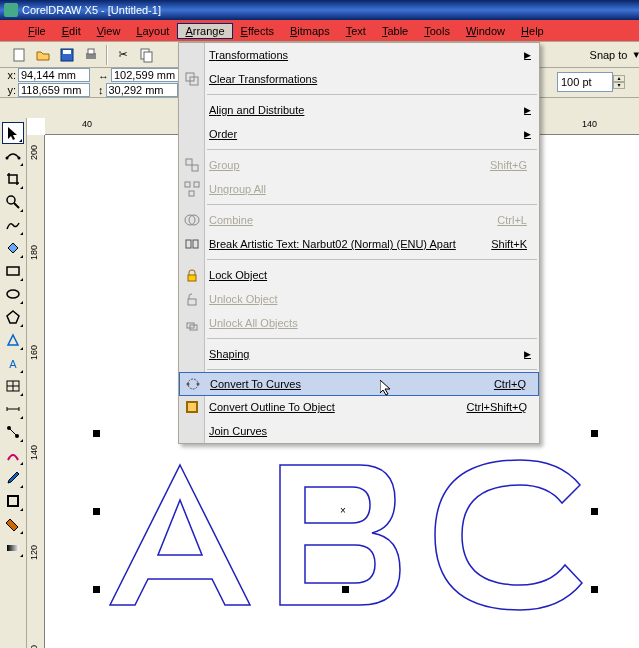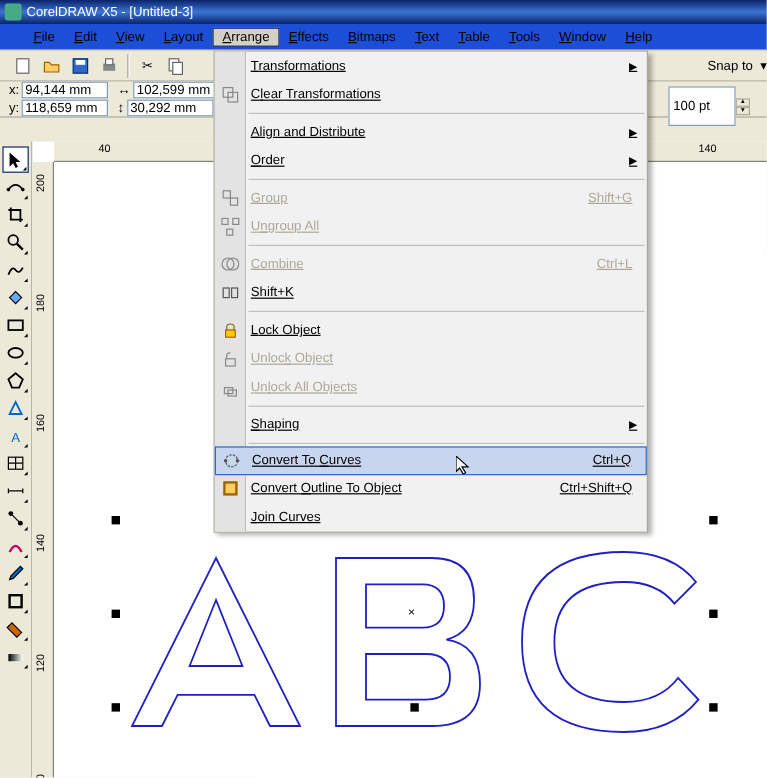--- a/index.html
+++ b/index.html
@@ -1,34 +1,34 @@
 <!DOCTYPE html>
 <html><head>
 <meta charset="utf-8">
 <style>
 * { margin: 0; padding: 0; box-sizing: border-box; font-family: Tahoma, sans-serif; font-size: 11px; }
 body { background: #ece9d8; width: 639px; height: 648px; overflow: hidden; position: relative; }
 .titlebar { background: linear-gradient(to bottom, #0a246a 0%, #3c74d4 50%, #0a246a 100%); color: white; height: 20px; display: flex; align-items: center; padding-left: 4px; }
 .titlebar-icon { width: 14px; height: 14px; background: #4a8; margin-right: 4px; border-radius: 2px; }
-.menubar { background: #1d4ed8; height: 22px; display: flex; align-items: center; padding-left: 20px; border-bottom: 1px solid #aca899; }
+.menubar { background: #ef4444; height: 22px; display: flex; align-items: center; padding-left: 20px; border-bottom: 1px solid #aca899; }
 .menu-item { padding: 2px 8px; cursor: pointer; }
 .menu-item u { text-decoration: underline; }
 .menu-item.active { background: #d4d0c8; border: 1px solid #0a246a; padding: 1px 7px; }
 .toolbar1 { background: #ece9d8; height: 26px; display: flex; align-items: center; border-bottom: 1px solid #aca899; padding-left: 8px; gap: 2px; }
 .toolbar2 { background: #ece9d8; height: 30px; display: flex; align-items: center; border-bottom: 1px solid #aca899; padding-left: 4px; gap: 8px; position: relative; }
 .tb-btn { width: 22px; height: 22px; display: inline-flex; align-items: center; justify-content: center; cursor: pointer; }
 .tb-sep { width: 2px; height: 20px; border-left: 1px solid #aca899; border-right: 1px solid #fff; margin: 0 2px; }
 .coord-box { display: flex; flex-direction: column; gap: 1px; }
 .coord-row { display: flex; align-items: center; gap: 2px; }
 .coord-label { width: 12px; text-align: right; }
 .coord-input { width: 72px; height: 14px; background: white; border: 1px solid #7f9db9; padding: 0 2px; font-size: 11px; }
 .spinner { width: 11px; display: flex; flex-direction: column; }
 .spin-up,.spin-down { height: 7px; background: #ece9d8; border: 1px solid #aca899; font-size: 6px; line-height: 5px; text-align: center; }
 .snapto { font-size: 11px; padding: 2px 4px; }
-.ptbox { background: white; border: 1px solid #7f9db9; width: 56px; height: 33px; display: flex; align-items: center; padding: 0 3px; }
+.ptbox { background: white; border: 1px solid #7f9db9; width: 56px; height: 20px; display: flex; align-items: center; padding: 0 3px; }
 .ptspin { width: 12px; display: flex; flex-direction: column; }
 .toolbox { position: absolute; left: 0; top: 118px; width: 27px; background: #ece9d8; border-right: 1px solid #aca899; height: 530px; display: flex; flex-direction: column; gap: 1px; padding-top: 4px; align-items: center; }
 .tool { width: 22px; height: 22px; display: flex; align-items: center; justify-content: center; cursor: pointer; position: relative; }
 .tool.selected { background: #fff; border: 1px solid #0a246a; }
 .tool-fly { position: absolute; right: 1px; bottom: 1px; width: 0; height: 0; border-left: 3px solid transparent; border-bottom: 3px solid #000; }
 .canvas-area { position: absolute; left: 27px; top: 118px; right: 0; bottom: 0; background: #fff; }
 .ruler-h { position: absolute; left: 18px; top: 0; right: 0; height: 17px; background: #ece9d8; border-bottom: 1px solid #808080; }
 .ruler-v { position: absolute; left: 0; top: 17px; width: 18px; bottom: 0; background: #ece9d8; border-right: 1px solid #808080; }
 .ruler-tick { position: absolute; font-size: 9px; }
 .ruler-h .ruler-tick { top: 1px; }
@@ -49,21 +49,21 @@
 .dd-arrow { margin-right: 8px; font-size: 9px; }
 .dd-sep { height: 1px; background: #c0c0c0; margin: 3px 2px 3px 28px; }
 .cursor-arrow { position: absolute; left: 380px; top: 380px; font-size: 14px; z-index: 200; pointer-events: none; }
 svg.icon-svg { width: 16px; height: 16px; }
 </style>
 </head>
 <body>
 
 <div class="titlebar">
   <div class="titlebar-icon"></div>
-  <span>CorelDRAW X5 - [Untitled-3]</span>
+  <span>CorelDRAW X5 - [Untitled-1]</span>
 </div>
 
 <div class="menubar" id="menubar">
     <div class="menu-item"><u>F</u>ile</div>
     <div class="menu-item"><u>E</u>dit</div>
     <div class="menu-item"><u>V</u>iew</div>
     <div class="menu-item"><u>L</u>ayout</div>
     <div class="menu-item active"><u>A</u>rrange</div>
     <div class="menu-item"><u>E</u>ffects</div>
     <div class="menu-item"><u>B</u>itmaps</div>
@@ -376,20 +376,21 @@
         <span class="dd-label"><u>C</u>ombine</span>
         <span class="dd-shortcut">Ctrl+L</span>
       </div>
       <div class="dd-item">
         <span class="dd-icon">
           <svg class="icon-svg">
             <rect x="2" y="4" width="5" height="8" fill="none" stroke="#555"></rect>
             <rect x="9" y="4" width="5" height="8" fill="none" stroke="#555"></rect>
           </svg>
         </span>
+        <span class="dd-label"><u>B</u>reak Artistic Text: Narbut02 (Normal) (ENU) Apart</span>
         <span class="dd-shortcut">Shift+K</span>
       </div>
       <div class="dd-sep"></div>
       <div class="dd-item">
         <span class="dd-icon">
           <svg class="icon-svg">
             <rect x="4" y="8" width="8" height="6" fill="#fc0" stroke="#960"></rect>
             <path d="M5 8 L5 5 Q5 3 8 3 Q11 3 11 5 L11 8" fill="none" stroke="#960"></path>
           </svg>
         </span>

